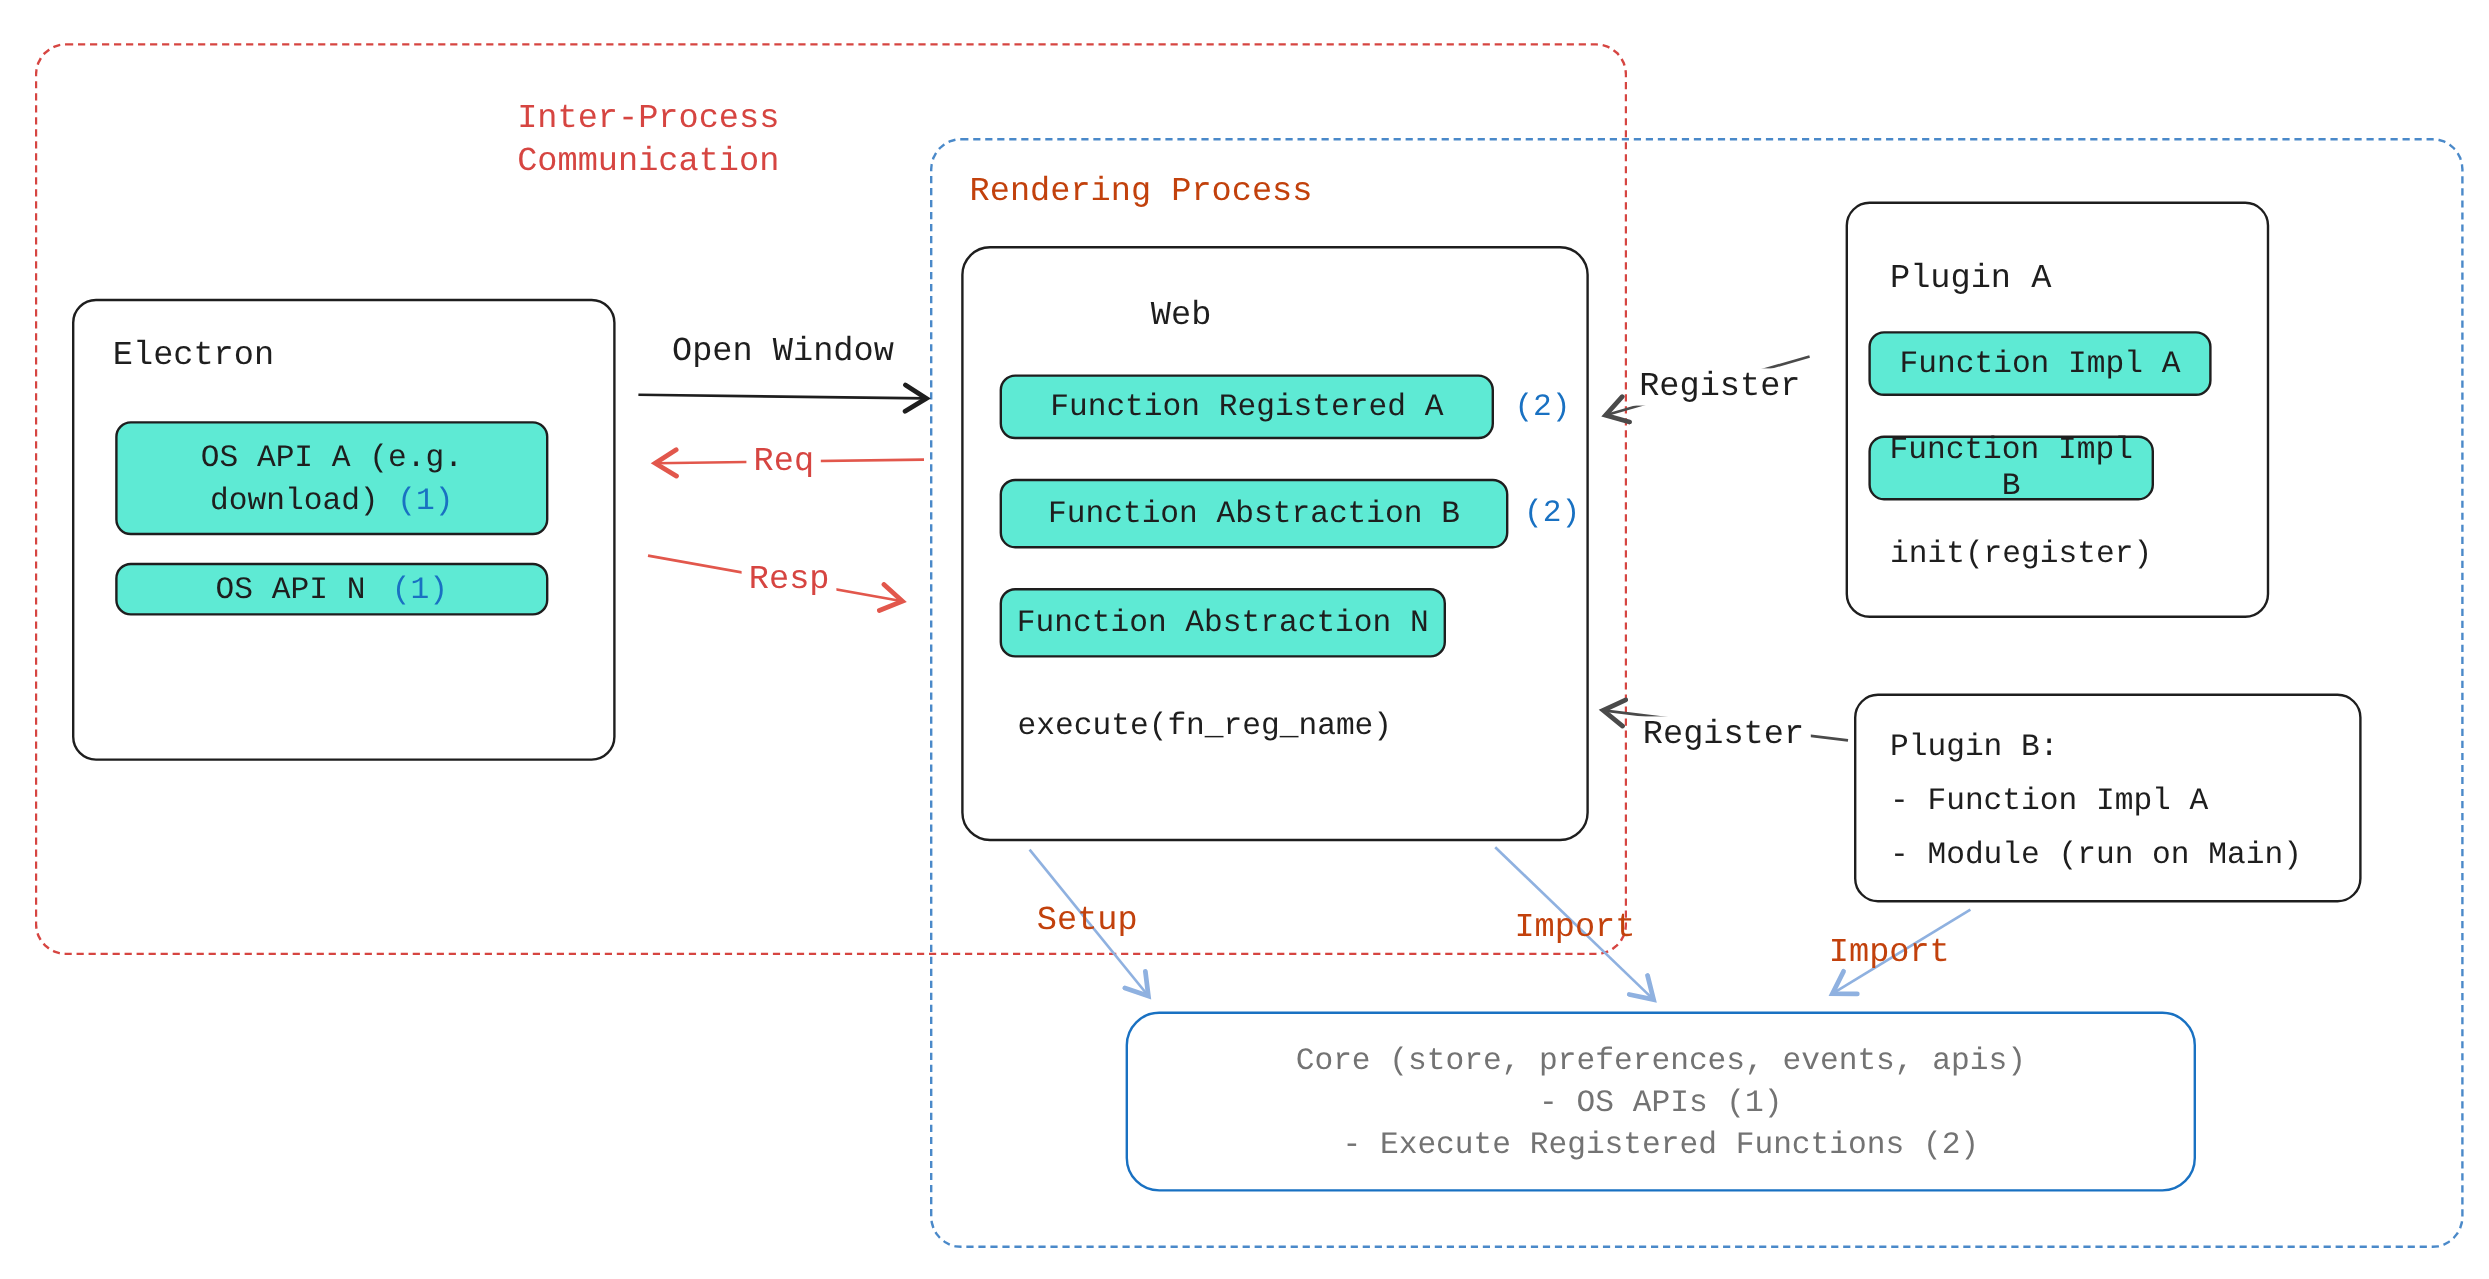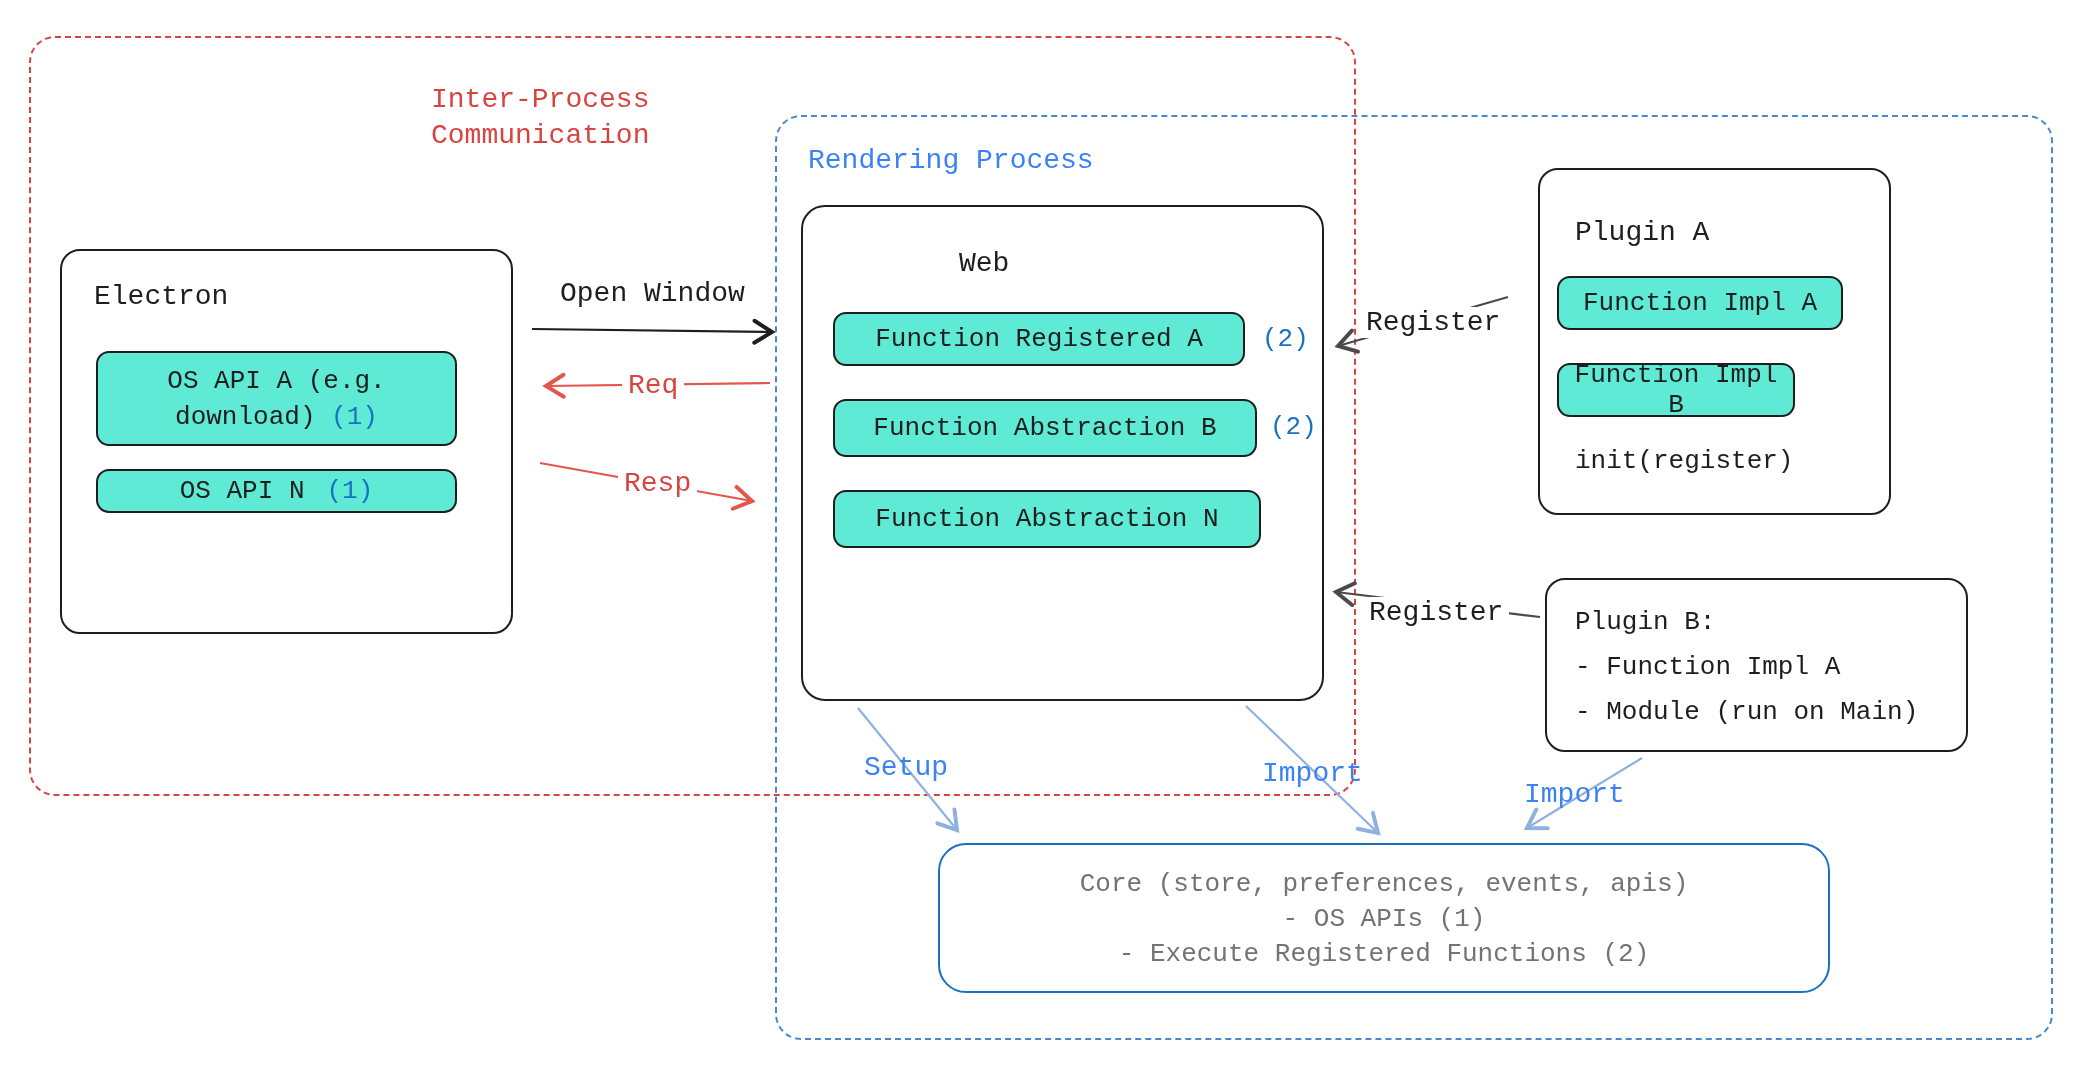--- a/index.html
+++ b/index.html
@@ -20,21 +20,21 @@
     background:transparent; z-index:3;
   }
   .inner-box {
     position:absolute; border:2px solid #1e1e1e; border-radius:13px;
     display:flex; align-items:center; justify-content:center;
     text-align:center; font-size:26px; z-index:4; background:#5eead4;
   }
   .label { position:absolute; font-size:26px; z-index:5; white-space:nowrap; }
   .label.hdr { font-size:28px; }
   .red   { color:#d64541; }
-  .blue  { color:#3b82f6; }
+  .blue  { color:#c2410c; }
   .badge { color:#1971c2; }
   .bg    { background:#ffffff; padding:0 6px; }
   svg.arrows { position:absolute; left:0; top:0; z-index:2; }
 
   
   #ipc-region        { left:29px;  top:36px;  width:1327px; height:760px; }
   #rendering-region  { left:775px; top:115px; width:1278px; height:925px; }
   #ipc-label         { left:431px; top:82px;  line-height:36px; }
   #rendering-label   { left:808px; top:145px; }
 
@@ -49,21 +49,21 @@
   #req-label         { left:622px; top:370px; }
   #resp-label        { left:618px; top:468px; }
 
   
   #web-box           { left:801px;  top:205px; width:523px; height:496px; border-radius:24px; }
   #web-title         { left:940px;  top:248px;margin-left:19px; }
   #fn-a-box          { left:833px;  top:312px; width:412px; height:54px; }
   #fn-a-badge        { left:1262px; top:324px; }
   #fn-b-box          { left:833px;  top:399px; width:424px; height:58px; }
   #fn-b-badge        { left:1270px; top:412px; }
-  #fn-n-box          { left:833px;  top:490px; width:428px; height:58px; }
+  #fn-n-box          { left:833px;  top:490px; width:372px; height:58px; }
   #execute-label     { left:848px;  top:590px; }
 
   
   #plugin-a-box      { left:1538px; top:168px; width:353px; height:347px; }
   #plugin-a-title    { left:1575px; top:217px; }
   #impl-a-box        { left:1557px; top:276px; width:286px; height:54px; }
   #impl-b-box        { left:1557px; top:363px; width:238px; height:54px; }
   #init-label        { left:1575px; top:446px; }
 
   
@@ -144,20 +144,21 @@
   <div id="req-label" class="label hdr red bg">Req</div>
   <div id="resp-label" class="label hdr red bg">Resp</div>
 
   <div id="web-box" class="box"></div>
   <div id="web-title" class="label hdr">Web</div>
   <div id="fn-a-box" class="inner-box">Function Registered A</div>
   <div id="fn-a-badge" class="label badge">(2)</div>
   <div id="fn-b-box" class="inner-box">Function Abstraction B</div>
   <div id="fn-b-badge" class="label badge">(2)</div>
   <div id="fn-n-box" class="inner-box">Function Abstraction N</div>
+  <div id="execute-label" class="label">execute(fn_reg_name)</div>
 
   <div id="plugin-a-box" class="box"></div>
   <div id="plugin-a-title" class="label hdr">Plugin A</div>
   <div id="impl-a-box" class="inner-box">Function Impl A</div>
   <div id="impl-b-box" class="inner-box">Function Impl B</div>
   <div id="init-label" class="label">init(register)</div>
 
   <div id="register-a-label" class="label hdr bg">Register</div>
   <div id="register-b-label" class="label hdr bg">Register</div>
 

